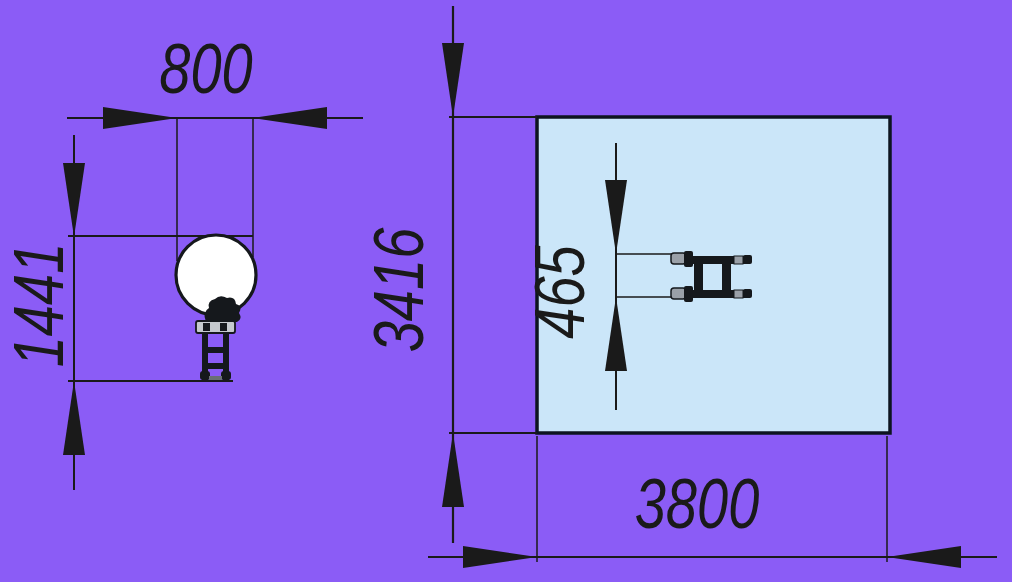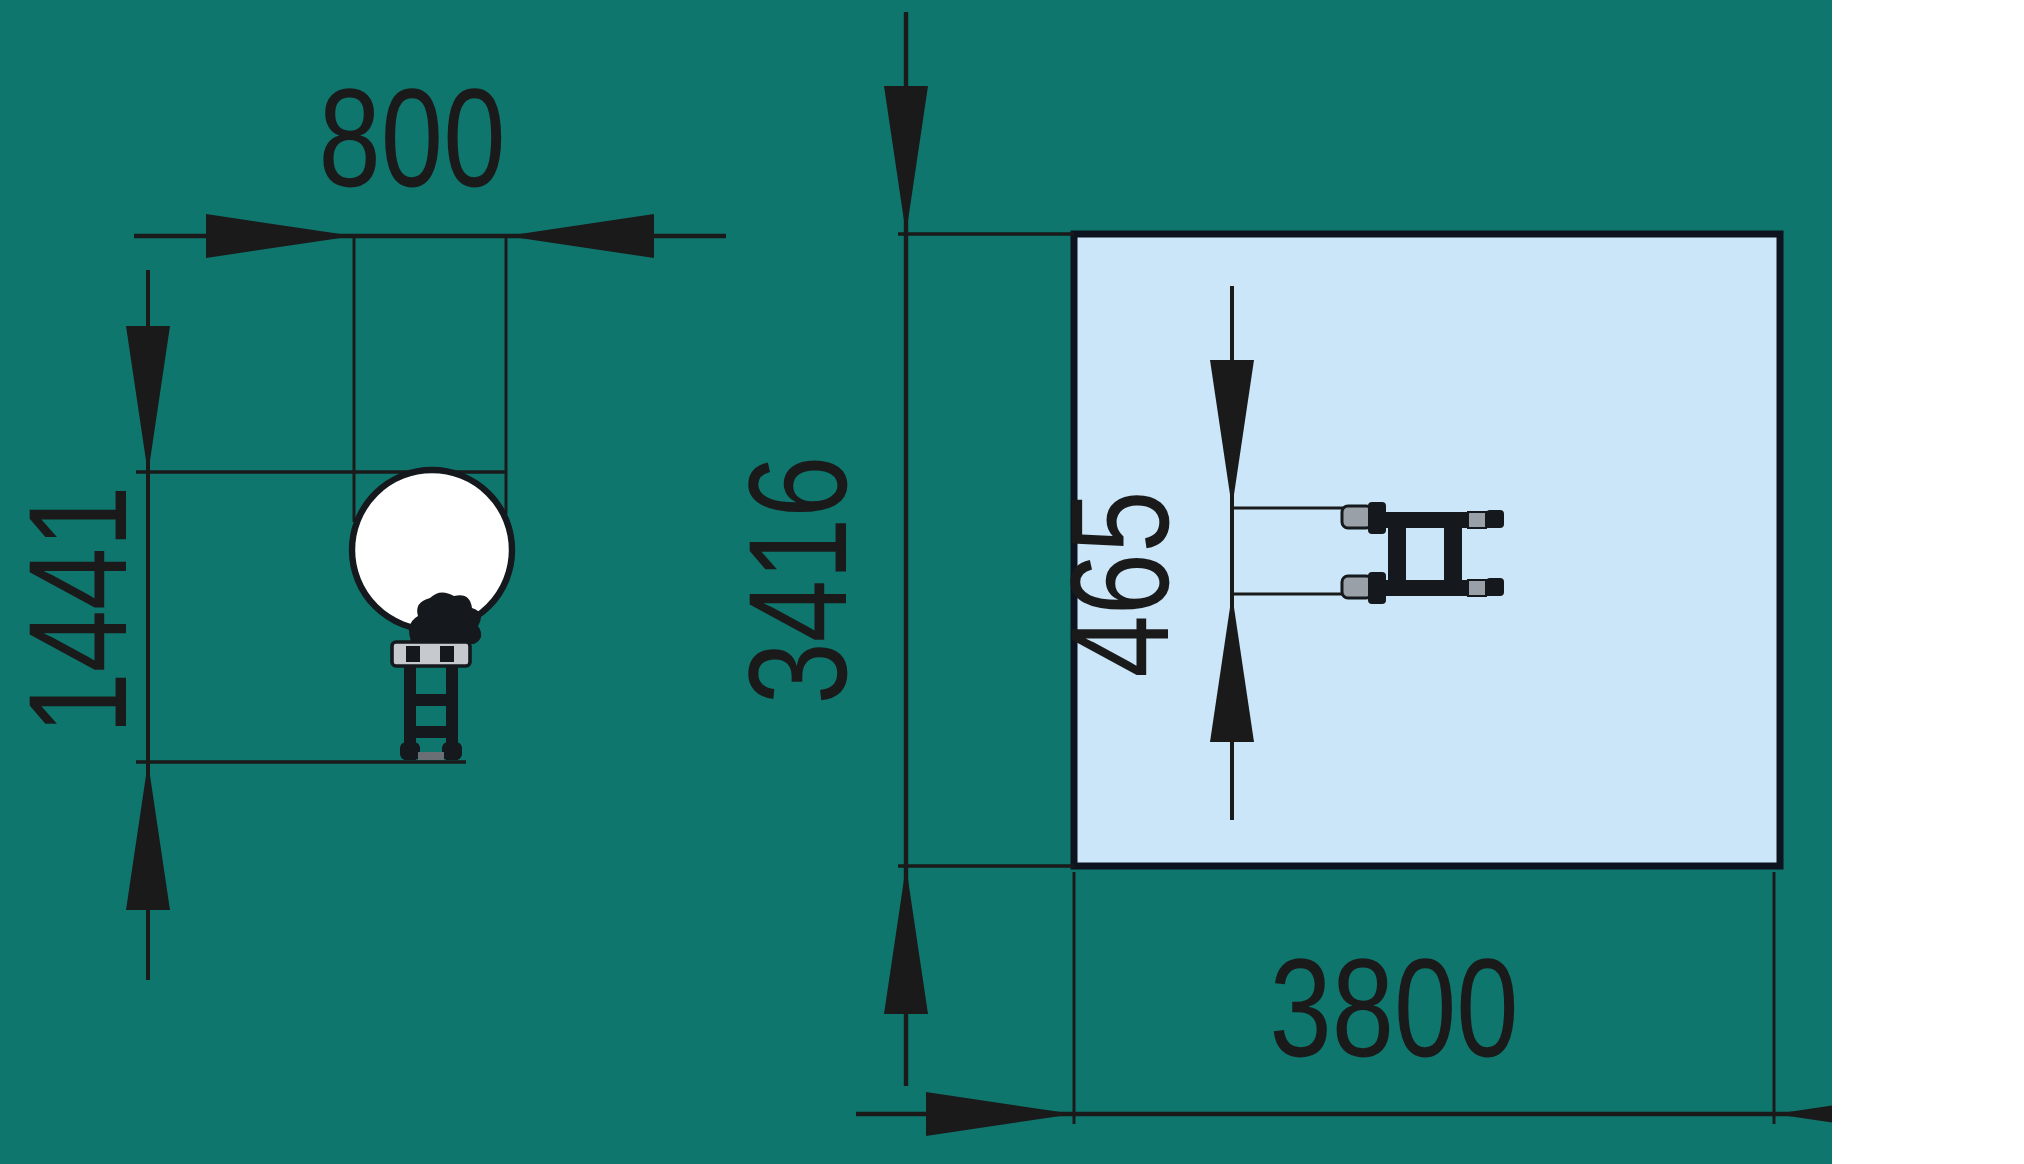--- a/index.html
+++ b/index.html
@@ -3,24 +3,25 @@
 <meta charset="utf-8">
 <style>
   html, body {
     margin: 0;
     padding: 0;
     background: #ffffff;
     font-family: "Liberation Sans", sans-serif;
   }
   .canvas {
     position: relative;
-    width: 916px;
+    width: 1012px;
     height: 582px;
-    background: #0f766e;
+    background: #8b5cf6;
     overflow: hidden;
+    font-style: italic;
   }
   .canvas svg {
     position: absolute;
     left: 0;
     top: 0;
   }
   .dim-label {
     position: absolute;
     color: #1a1a1a;
     font-size: 70px;

